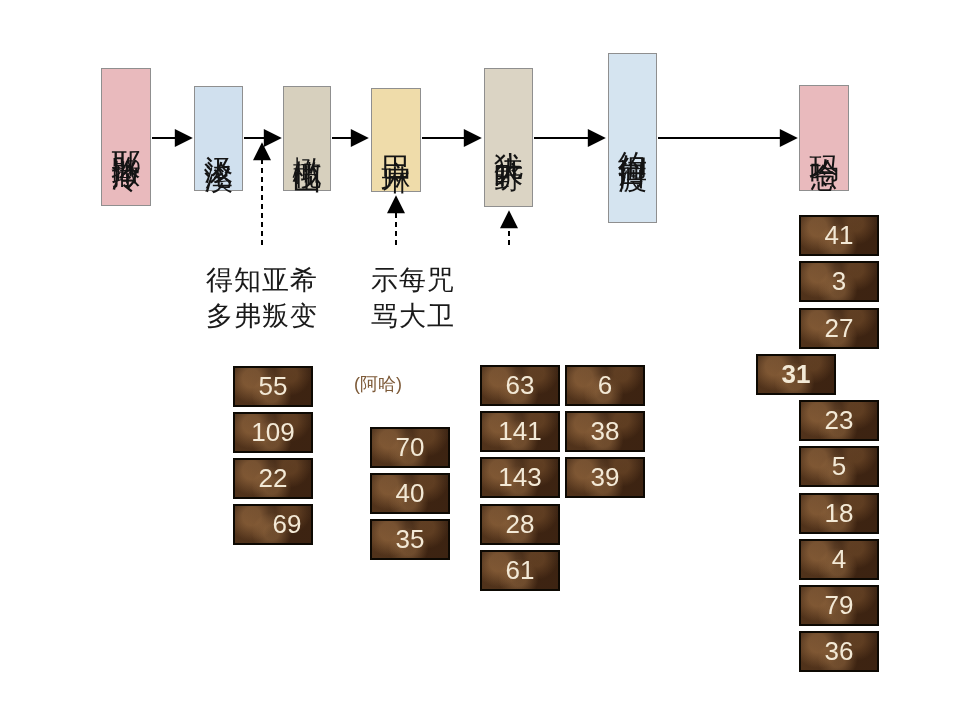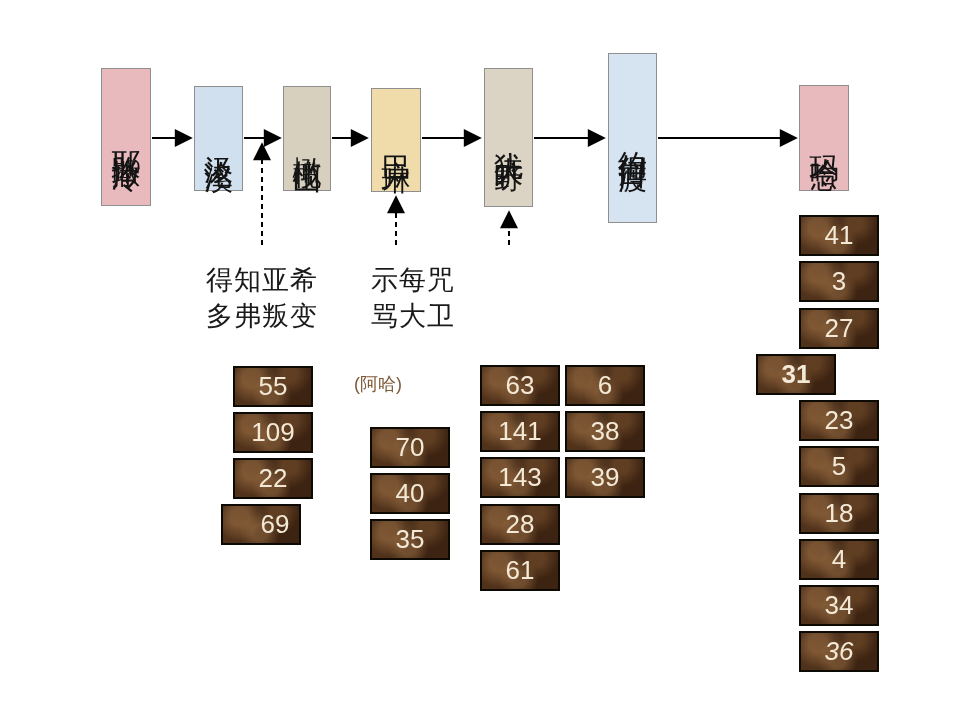--- a/index.html
+++ b/index.html
@@ -108,21 +108,21 @@
   </div>
   <div class="ann" style="left:371px;top:262px">
     <div>示每咒</div>
     <div>骂大卫</div>
   </div>
   <div class="ann-note" style="left: 354px; top: 368px; color: rgb(125, 90, 56);">(阿哈)</div>
 
   <div class="chip" style="left: 233px; top: 366px; color: rgb(243, 233, 214);">55</div>
   <div class="chip" style="left: 233px; top: 412px; color: rgb(243, 233, 214);">109</div>
   <div class="chip" style="left: 233px; top: 458px; color: rgb(243, 233, 214);">22</div>
-  <div class="chip" style="left: 221px; top: 504px; color: rgb(243, 233, 214); padding-left: 28px;">69</div>
+  <div class="chip" style="left: 233px; top: 504px; color: rgb(243, 233, 214); padding-left: 28px;">69</div>
 
   <div class="chip" style="left: 370px; top: 427px; color: rgb(243, 233, 214);">70</div>
   <div class="chip" style="left: 370px; top: 473px; color: rgb(243, 233, 214);">40</div>
   <div class="chip" style="left: 370px; top: 519px; color: rgb(243, 233, 214);">35</div>
 
   <div class="chip" style="left: 480px; top: 365px; color: rgb(243, 233, 214);">63</div>
   <div class="chip" style="left: 480px; top: 411px; color: rgb(243, 233, 214);">141</div>
   <div class="chip" style="left: 480px; top: 457px; color: rgb(243, 233, 214);">143</div>
   <div class="chip" style="left: 480px; top: 504px; color: rgb(243, 233, 214);">28</div>
   <div class="chip" style="left: 480px; top: 550px; color: rgb(243, 233, 214);">61</div>
@@ -132,16 +132,16 @@
   <div class="chip" style="left: 565px; top: 457px; color: rgb(243, 233, 214);">39</div>
 
   <div class="chip" style="left: 799px; top: 215px; color: rgb(243, 233, 214);">41</div>
   <div class="chip" style="left: 799px; top: 261px; color: rgb(243, 233, 214);">3</div>
   <div class="chip" style="left: 799px; top: 308px; color: rgb(243, 233, 214);">27</div>
   <div class="chip" style="left: 756px; top: 354px; color: rgb(243, 233, 214); font-weight: bold;">31</div>
   <div class="chip" style="left: 799px; top: 400px; color: rgb(243, 233, 214);">23</div>
   <div class="chip" style="left: 799px; top: 446px; color: rgb(243, 233, 214);">5</div>
   <div class="chip" style="left: 799px; top: 493px; color: rgb(243, 233, 214);">18</div>
   <div class="chip" style="left: 799px; top: 539px; color: rgb(243, 233, 214);">4</div>
-  <div class="chip" style="left: 799px; top: 585px; color: rgb(243, 233, 214);">34</div>
-  <div class="chip" style="left: 799px; top: 631px; color: rgb(243, 233, 214); font-style: italic;">36</div>
+  <div class="chip" style="left: 799px; top: 585px; color: rgb(243, 233, 214);">79</div>
+  <div class="chip" style="left: 799px; top: 631px; color: rgb(243, 233, 214);">36</div>
 
 </div>
 
 </body></html>

